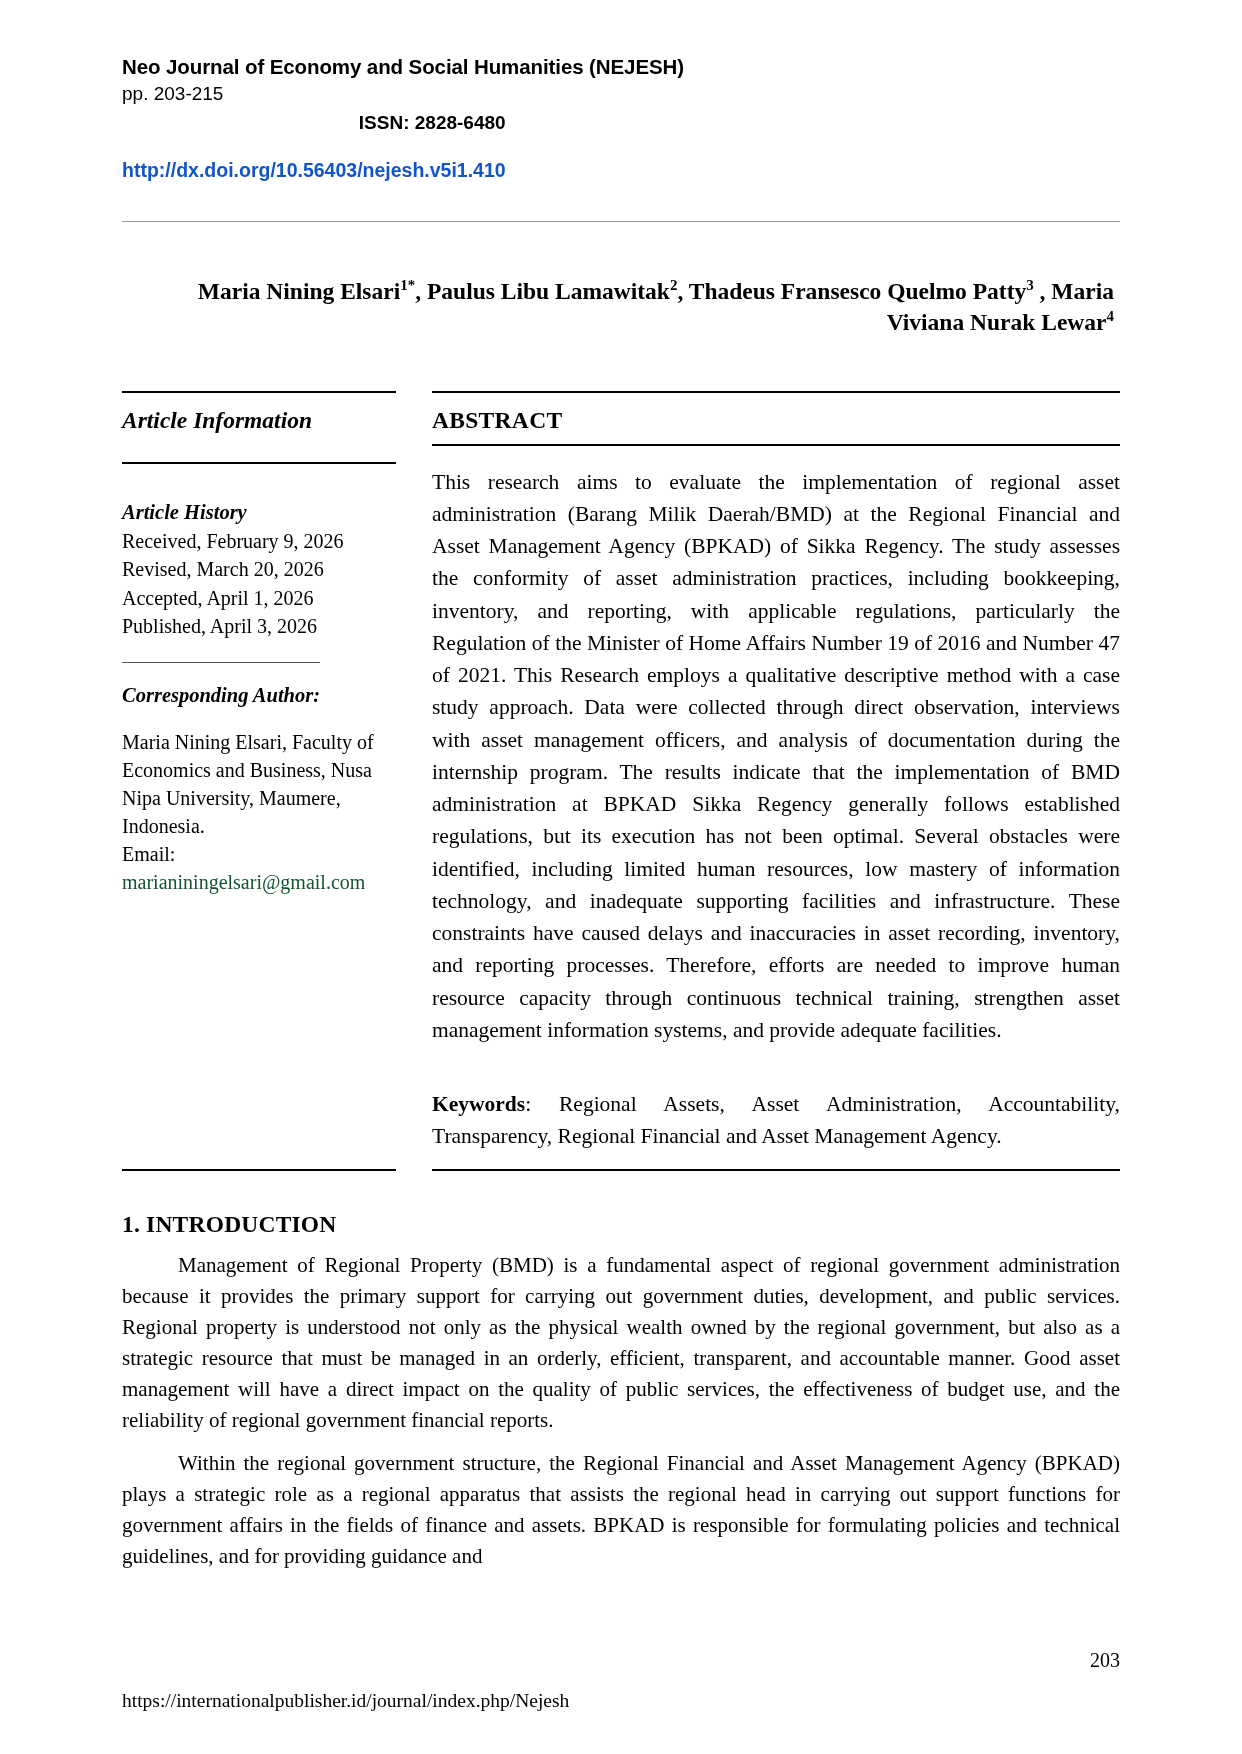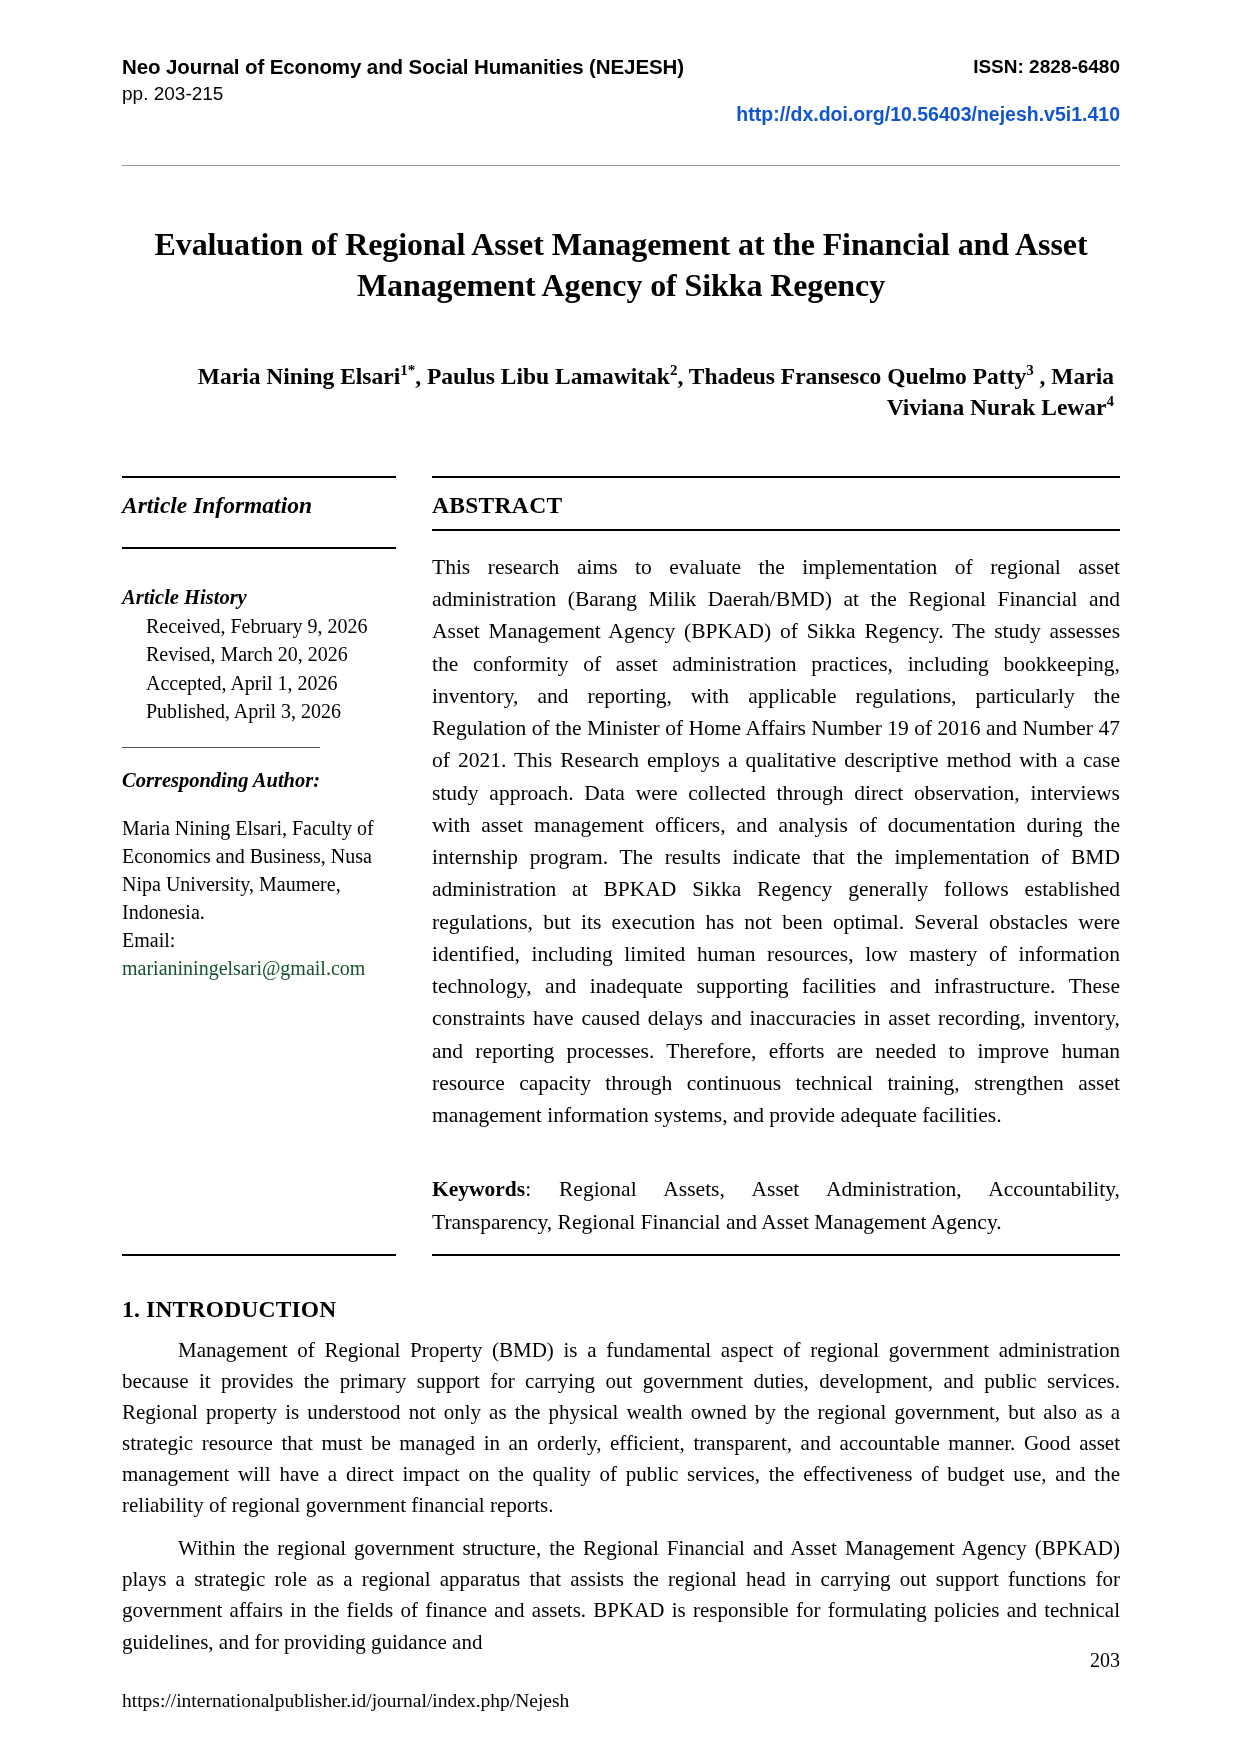--- a/index.html
+++ b/index.html
@@ -20,20 +20,21 @@
     height: 1754px;
     padding: 52px 122px 0 122px;
   }
 
   
   .masthead {
     display: flex;
     justify-content: space-between;
     align-items: flex-start;
     font-family: "Liberation Sans", sans-serif;
+    flex-direction: column;
   }
   .masthead-left { line-height: 1.42; }
   .journal-name {
     font-weight: bold;
     font-size: 20.5px;
     letter-spacing: -0.1px;
     white-space: nowrap;
   }
   .volume-line, .pages-line {
     font-size: 19px;
@@ -121,21 +122,21 @@
   .info-body {
     padding-top: 34px;
     font-size: 20px;
     line-height: 1.42;
   }
   .info-sub {
     font-weight: bold;
     font-style: italic;
     font-size: 20.5px;
   }
-  .info-dates div { white-space: nowrap; margin-left: 24px; }
+  .info-dates div { white-space: nowrap; }
   .thin-sep {
     width: 198px;
     border-bottom: 1px solid #555;
     margin: 22px 0 18px 0;
   }
   .info-ca-label {
     font-weight: bold;
     font-style: italic;
     font-size: 20.5px;
     margin-bottom: 18px;
@@ -211,21 +212,20 @@
       <div class="journal-name">Neo Journal of Economy and Social Humanities (NEJESH)</div>
       <div class="pages-line">pp. 203-215</div>
     </div>
     <div class="masthead-right">
       <div class="issn">ISSN: 2828-6480</div>
       <a class="doi-link" href="#">http://dx.doi.org/10.56403/nejesh.v5i1.410</a>
     </div>
   </div>
   <div class="rule-head"></div>
 
-  <div class="title">Evaluation of Regional Asset Management at the Financial and Asset Management Agency of Sikka Regency</div>
 
   <div class="authors">Maria Nining Elsari<sup>1*</sup>, Paulus Libu Lamawitak<sup>2</sup>, Thadeus Fransesco Quelmo Patty<sup>3</sup> , Maria Viviana Nurak Lewar<sup>4</sup></div>
 
   <div class="ab-block">
 
     <div class="col-left">
       <div class="dbl-top dbl-bot">
         <div class="hdr-info">Article Information</div>
       </div>
       <div class="info-body">

